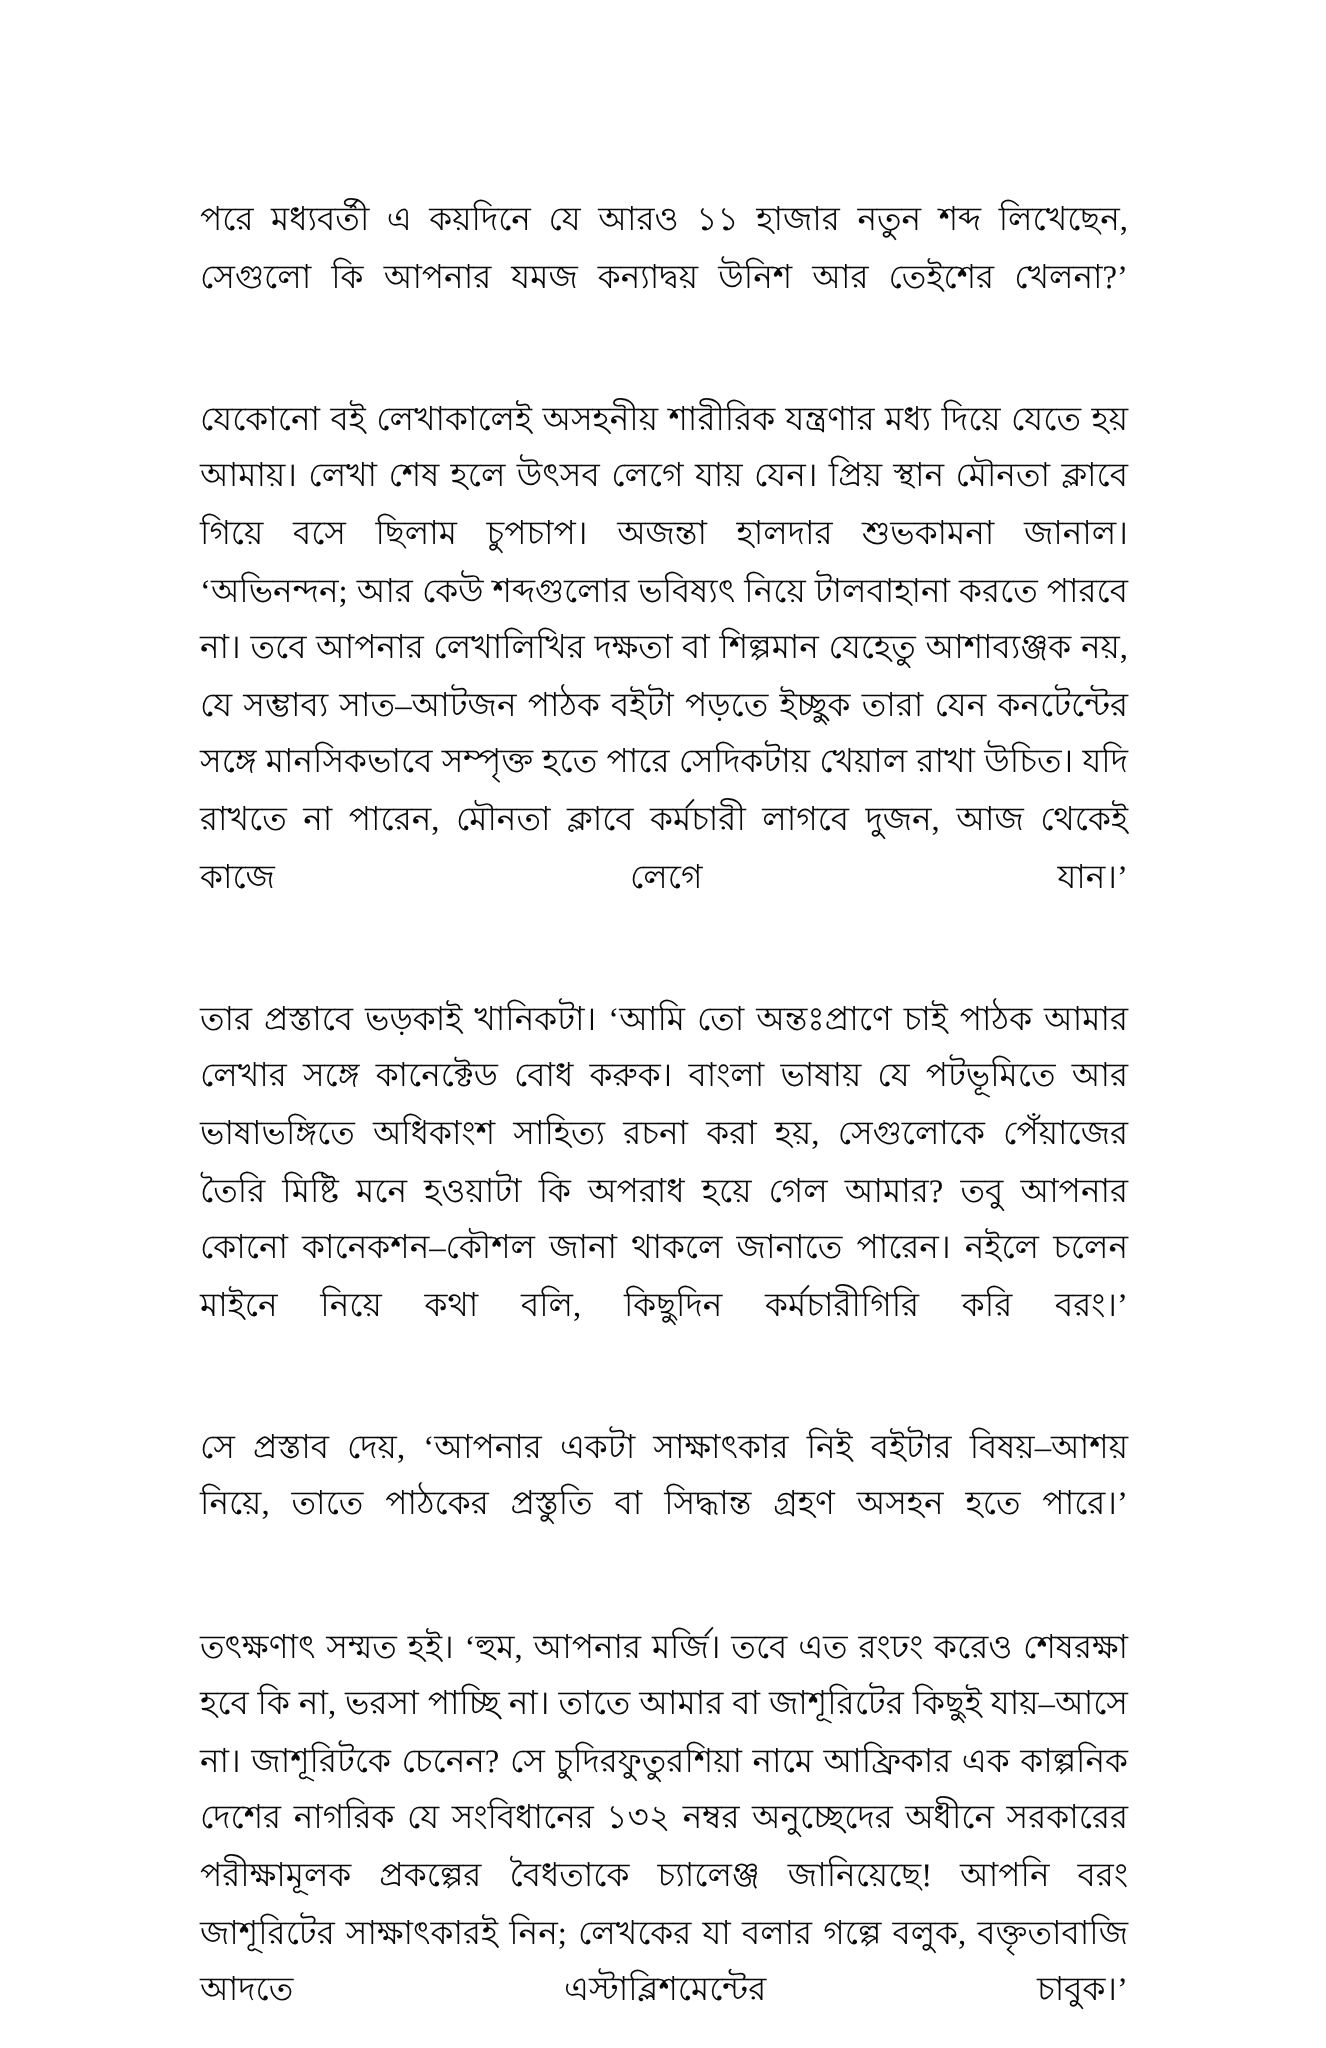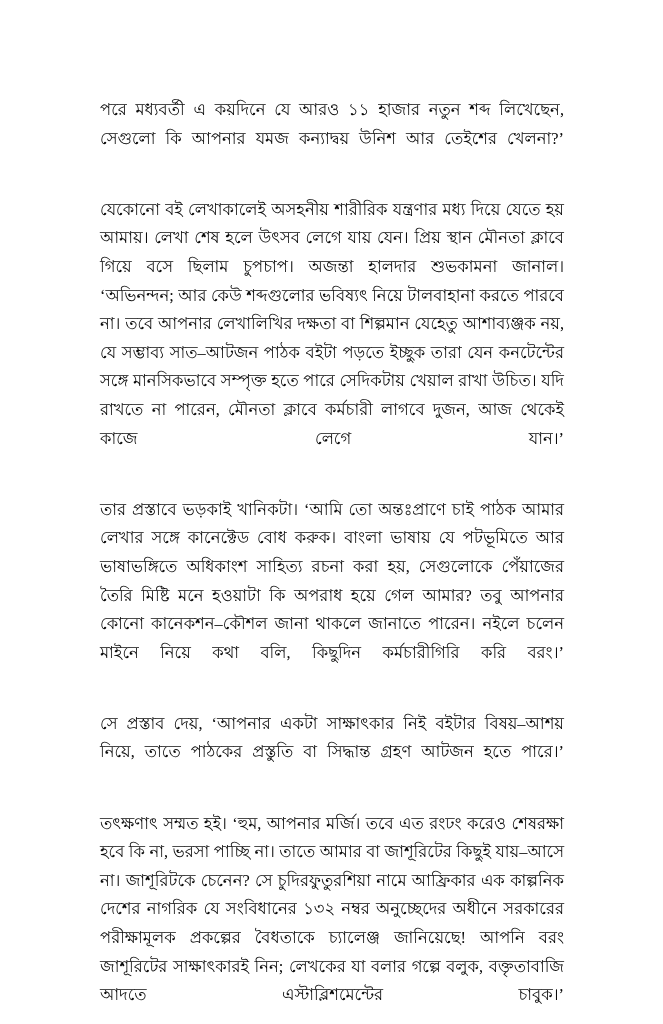--- a/index.html
+++ b/index.html
@@ -51,18 +51,18 @@
 <div class="page" style="background: rgb(255, 255, 255);">
   <div class="text-column">
 
     <p class="para" style="color: rgb(10, 10, 10);">পরে মধ্যবর্তী এ কয়দিনে যে আরও ১১ হাজার নতুন শব্দ লিখেছেন, সেগুলো কি আপনার যমজ কন্যাদ্বয় উনিশ আর তেইশের খেলনা?’</p>
 
 
     <p class="para" style="color: rgb(10, 10, 10);">যেকোনো বই লেখাকালেই অসহনীয় শারীরিক যন্ত্রণার মধ্য দিয়ে যেতে হয় আমায়। লেখা শেষ হলে উৎসব লেগে যায় যেন। প্রিয় স্থান মৌনতা ক্লাবে গিয়ে বসে ছিলাম চুপচাপ। অজন্তা হালদার শুভকামনা জানাল। ‘অভিনন্দন; আর কেউ শব্দগুলোর ভবিষ্যৎ নিয়ে টালবাহানা করতে পারবে না। তবে আপনার লেখালিখির দক্ষতা বা শিল্পমান যেহেতু আশাব্যঞ্জক নয়, যে সম্ভাব্য সাত–আটজন পাঠক বইটা পড়তে ইচ্ছুক তারা যেন কনটেন্টের সঙ্গে মানসিকভাবে সম্পৃক্ত হতে পারে সেদিকটায় খেয়াল রাখা উচিত। যদি রাখতে না পারেন, মৌনতা ক্লাবে কর্মচারী লাগবে দুজন, আজ থেকেই কাজে লেগে যান।’</p>
 
     <p class="para" style="color: rgb(10, 10, 10);">তার প্রস্তাবে ভড়কাই খানিকটা। ‘আমি তো অন্তঃপ্রাণে চাই পাঠক আমার লেখার সঙ্গে কানেক্টেড বোধ করুক। বাংলা ভাষায় যে পটভূমিতে আর ভাষাভঙ্গিতে অধিকাংশ সাহিত্য রচনা করা হয়, সেগুলোকে পেঁয়াজের তৈরি মিষ্টি মনে হওয়াটা কি অপরাধ হয়ে গেল আমার? তবু আপনার কোনো কানেকশন–কৌশল জানা থাকলে জানাতে পারেন। নইলে চলেন মাইনে নিয়ে কথা বলি, কিছুদিন কর্মচারীগিরি করি বরং।’</p>
 
-    <p class="para" style="color: rgb(10, 10, 10);">সে প্রস্তাব দেয়, ‘আপনার একটা সাক্ষাৎকার নিই বইটার বিষয়–আশয় নিয়ে, তাতে পাঠকের প্রস্তুতি বা সিদ্ধান্ত গ্রহণ আটজন হতে পারে।’</p>
+    <p class="para" style="color: rgb(10, 10, 10);">সে প্রস্তাব দেয়, ‘আপনার একটা সাক্ষাৎকার নিই বইটার বিষয়–আশয় নিয়ে, তাতে পাঠকের প্রস্তুতি বা সিদ্ধান্ত গ্রহণ অসহন হতে পারে।’</p>
 
     <p class="para" style="color: rgb(10, 10, 10);">তৎক্ষণাৎ সম্মত হই। ‘হুম, আপনার মর্জি। তবে এত রংঢং করেও শেষরক্ষা হবে কি না, ভরসা পাচ্ছি না। তাতে আমার বা জাশূরিটের কিছুই যায়–আসে না। জাশূরিটকে চেনেন? সে চুদিরফুতুরশিয়া নামে আফ্রিকার এক কাল্পনিক দেশের নাগরিক যে সংবিধানের ১৩২ নম্বর অনুচ্ছেদের অধীনে সরকারের পরীক্ষামূলক প্রকল্পের বৈধতাকে চ্যালেঞ্জ জানিয়েছে! আপনি বরং জাশূরিটের সাক্ষাৎকারই নিন; লেখকের যা বলার গল্পে বলুক, বক্তৃতাবাজি আদতে এস্টাব্লিশমেন্টের চাবুক।’</p>
 
   </div>
 </div>
 
 </body></html>

